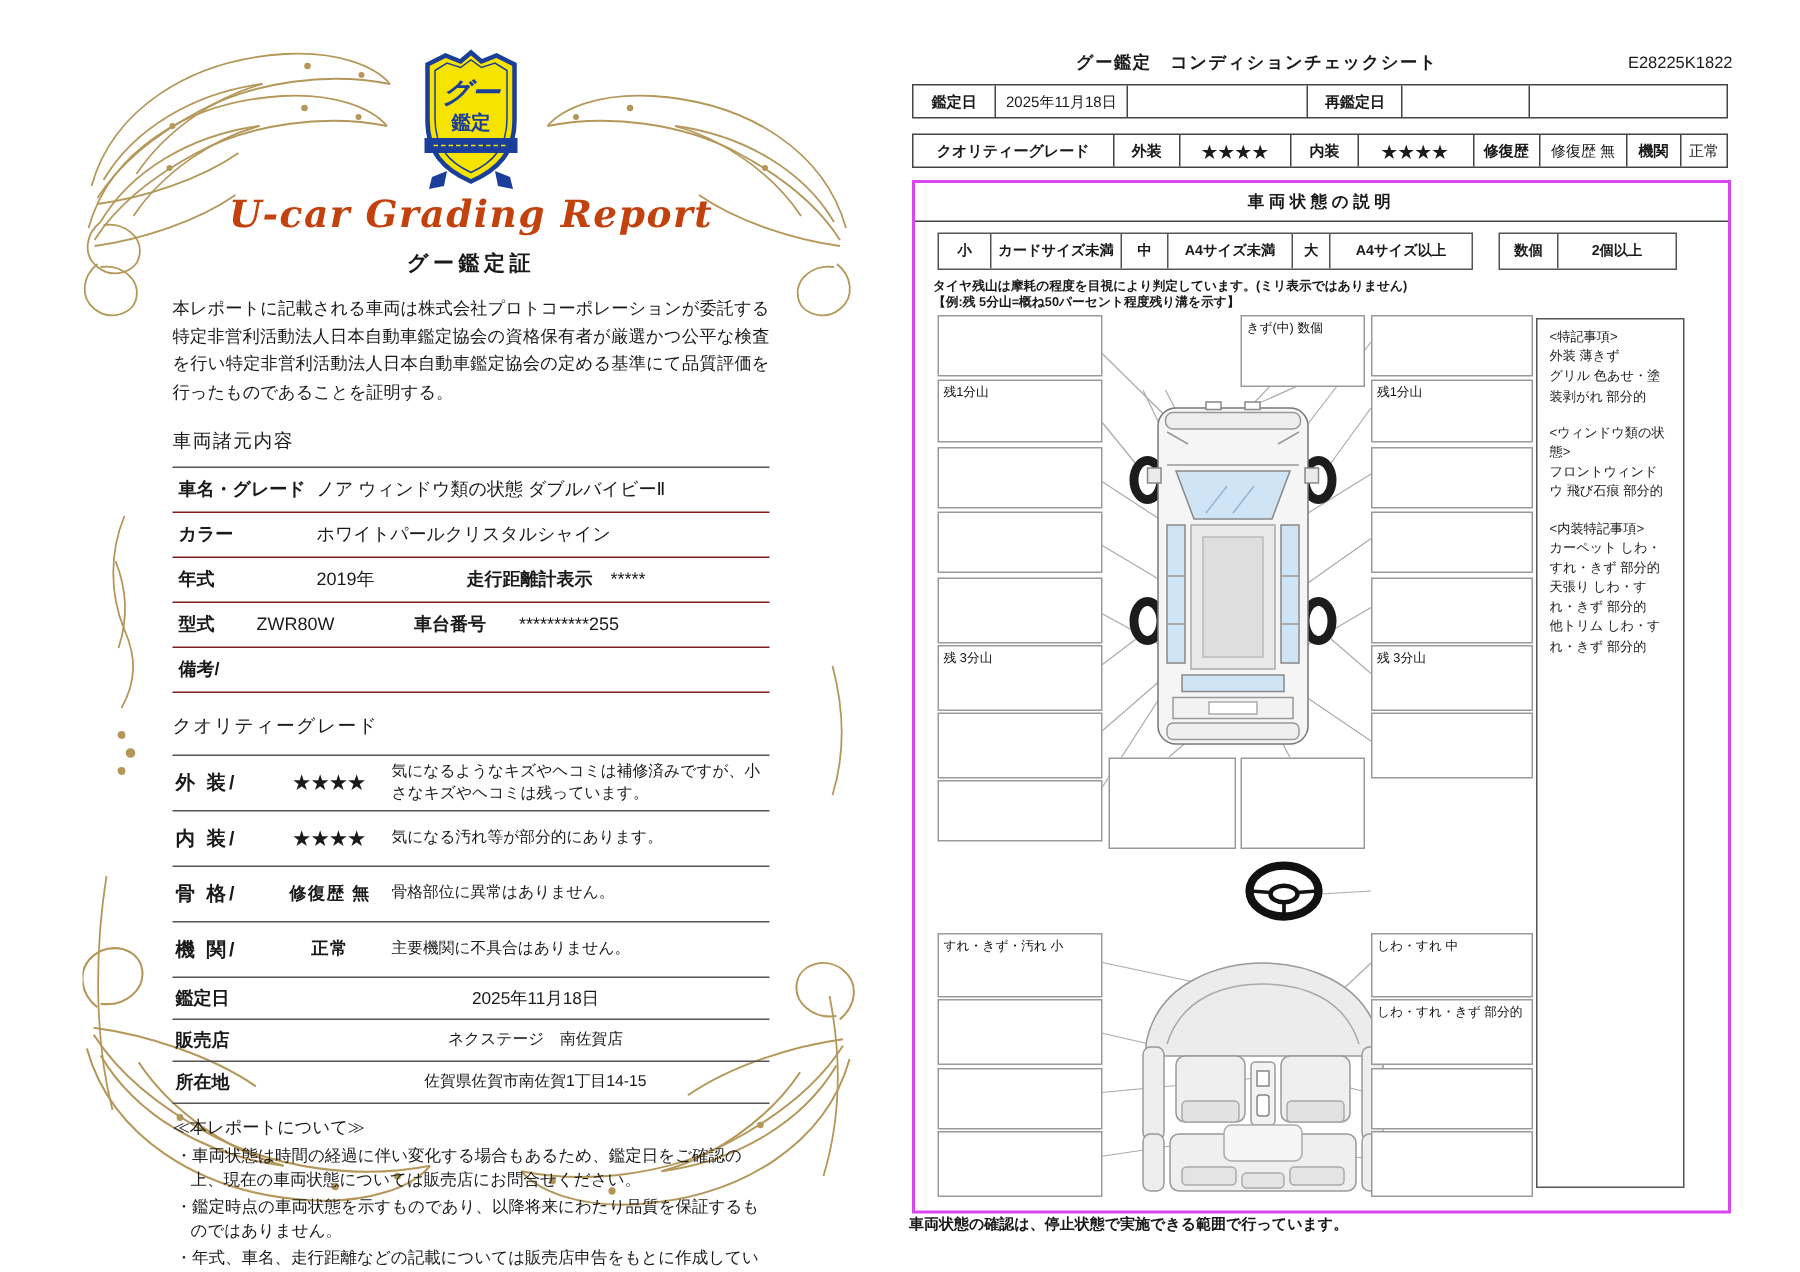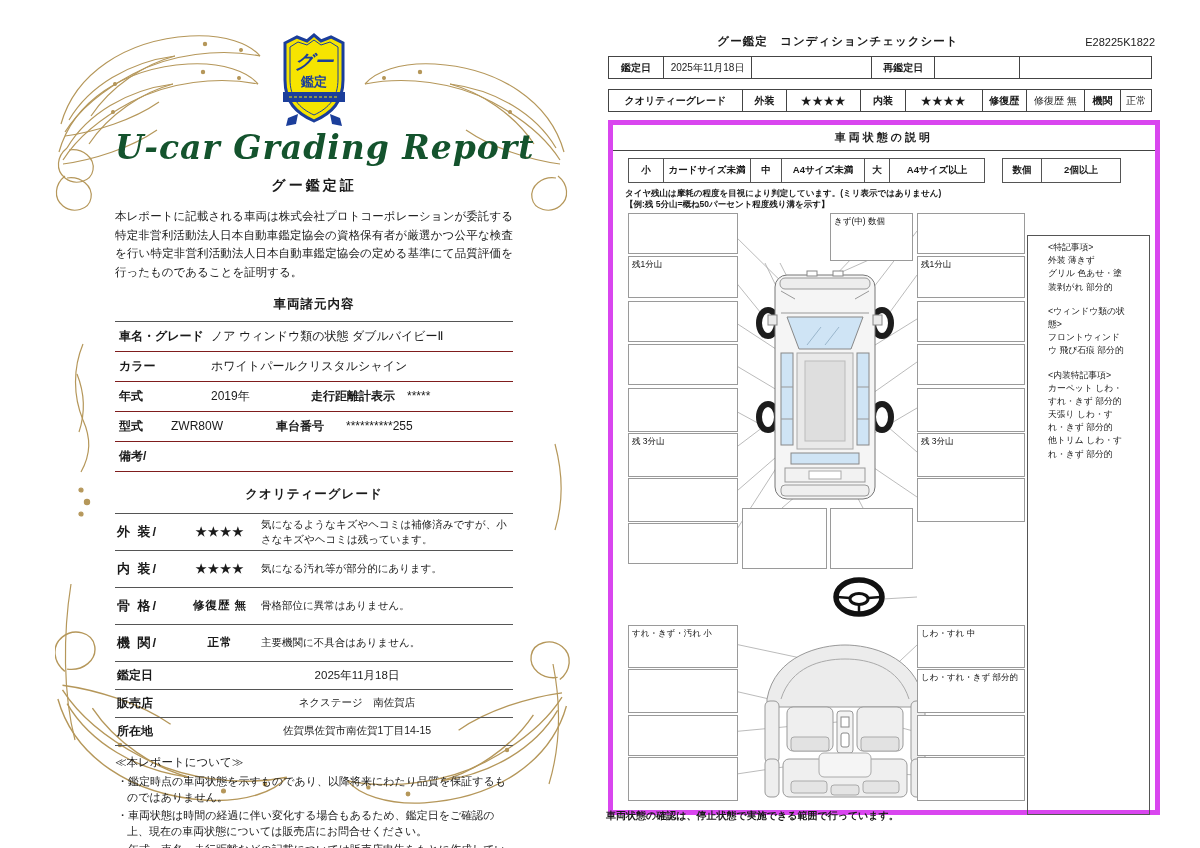--- a/index.html
+++ b/index.html
@@ -4,26 +4,26 @@
 <style>
   html,body{margin:0;padding:0;background:#fff;}
   .canvas{position:relative;width:1200px;height:848px;background:#ffffff;overflow:hidden;
           font-family:"Liberation Sans",sans-serif;color:#1a1a1a;}
   
   .page-left{position:absolute;left:55px;top:24px;width:518px;height:808px;}
   .ornaments{position:absolute;left:0;top:0;width:518px;height:808px;z-index:0;}
   .cert{position:relative;z-index:1;margin:0 auto;width:398px;padding-top:6px;}
   .badge-wrap{width:72px;height:96px;margin:0 auto;}
   .cert-title{font-family:"DejaVu Serif","Liberation Serif",serif;font-style:italic;
-              font-weight:bold;color:#14532d;font-size:33px;text-align:center;
+              font-weight:bold;color:#c2410c;font-size:25px;text-align:center;
               letter-spacing:1px;margin-top:2px;white-space:nowrap;}
   .cert-sub{text-align:center;font-weight:bold;font-size:14px;letter-spacing:3px;margin-top:10px;}
   .cert-intro{font-family:"Liberation Serif",serif;font-size:11.5px;line-height:1.62;
               text-align:justify;margin-top:12px;}
-  .sec-title{text-align:center;font-weight:bold;font-size:12.5px;margin-top:14px;letter-spacing:1px;}
+  .sec-title{font-weight:normal;font-size:12.5px;margin-top:14px;letter-spacing:1px;}
   .spec-table{margin-top:8px;border-top:1px solid #555;}
   .spec-row{display:flex;align-items:center;min-height:27px;border-bottom:1px solid #7f1d1d;
             font-size:12px;padding:1px 4px;}
   .spec-label{font-weight:bold;width:92px;flex:none;}
   .spec-label.sm{width:52px;}
   .spec-val{flex:1;}
   .spec-label2{font-weight:bold;width:96px;flex:none;}
   .grade-table{margin-top:10px;}
   .grade-row{display:flex;align-items:center;min-height:30px;border-bottom:1px solid #555;
              padding:3px 2px;}
@@ -42,32 +42,32 @@
   .rp-title{position:absolute;left:0;top:4px;width:470px;text-align:center;
             font-weight:bold;font-size:11.5px;letter-spacing:1px;}
   .rp-code{position:absolute;right:2px;top:6px;font-size:11px;}
   .rp-table{position:absolute;left:5px;right:5px;display:flex;border:1px solid #444;height:21px;
             align-items:stretch;}
   .rp-cell{display:flex;align-items:center;justify-content:center;border-left:1px solid #444;
            font-size:10px;white-space:nowrap;overflow:hidden;}
   .rp-cell:first-child{border-left:none;}
   .rp-cell.b{font-weight:bold;}
   .rp-stars{font-weight:bold;font-size:11.5px;letter-spacing:1px;}
-  .main-box{position:absolute;left:5px;top:90px;width:542px;height:685px;border:5px solid #d946ef;}
+  .main-box{position:absolute;left:5px;top:90px;width:542px;height:685px;border:2px solid #d946ef;}
   .main-head{height:25px;border-bottom:1px solid #444;display:flex;align-items:center;
              justify-content:center;font-weight:bold;font-size:11px;letter-spacing:3px;}
   .legend{position:absolute;display:flex;border:1px solid #555;height:23px;top:33px;}
   .legend>div{display:flex;align-items:center;justify-content:center;font-weight:bold;
               font-size:9.5px;border-left:1px solid #555;white-space:nowrap;}
   .legend>div:first-child{border-left:none;}
   .tire-note{position:absolute;left:12px;top:63px;font-weight:bold;font-size:8.5px;line-height:1.35;}
   .abox{position:absolute;border:1px solid #9a9a9a;background:#fff;font-size:8.5px;
         line-height:1.2;padding:2px 3px;color:#111;}
-  .notes-panel{position:absolute;left:414px;top:90px;width:123px;height:580px;border:1px solid #555;
-               padding:5px 20px;box-sizing:border-box;font-size:8.8px;line-height:1.5;margin-top:20px;}
+  .notes-panel{position:absolute;left:414px;top:90px;width:99px;height:580px;border:1px solid #555;
+               padding:5px 8px;box-sizing:border-box;font-size:8.8px;line-height:1.5;}
   .notes-sec{margin-top:11px;}
   .notes-sec:first-child{margin-top:0;}
   .diagram-svg{position:absolute;pointer-events:none;}
   .rp-footer{position:absolute;left:3px;top:779px;font-weight:bold;font-size:10px;}
 </style>
 </head>
 <body>
 
 <div class="canvas">
 
@@ -179,22 +179,22 @@
           <span class="info-val" style="font-size:10.5px">ネクステージ　南佐賀店</span>
         </div>
         <div class="info-row">
           <span class="info-label">所在地</span>
           <span class="info-val" style="font-size:10.5px">佐賀県佐賀市南佐賀1丁目14-15</span>
         </div>
       </div>
 
       <div class="about">
         <div class="about-title">≪本レポートについて≫</div>
+        <div class="about-item">・車両状態は時間の経過に伴い変化する場合もあるため、鑑定日をご確認の上、現在の車両状態については販売店にお問合せください。</div>
         <div class="about-item">・鑑定時点の車両状態を示すものであり、以降将来にわたり品質を保証するものではありません。</div>
-        <div class="about-item">・車両状態は時間の経過に伴い変化する場合もあるため、鑑定日をご確認の上、現在の車両状態については販売店にお問合せください。</div>
         <div class="about-item">・年式、車名、走行距離などの記載については販売店申告をもとに作成しています。</div>
 
       </div>
 
     </div>
   </div>
 
   <div class="page-right">
     <div class="rp-title">グー鑑定　コンディションチェックシート</div>
     <div class="rp-code">E28225K1822</div>

